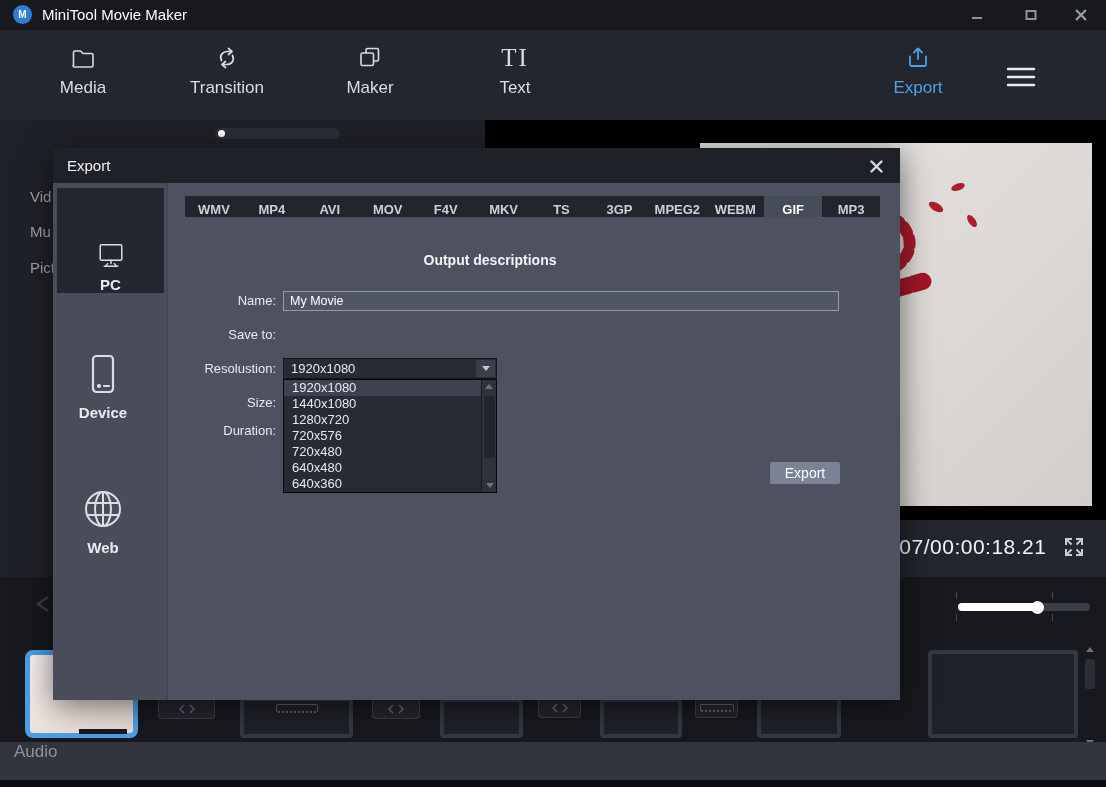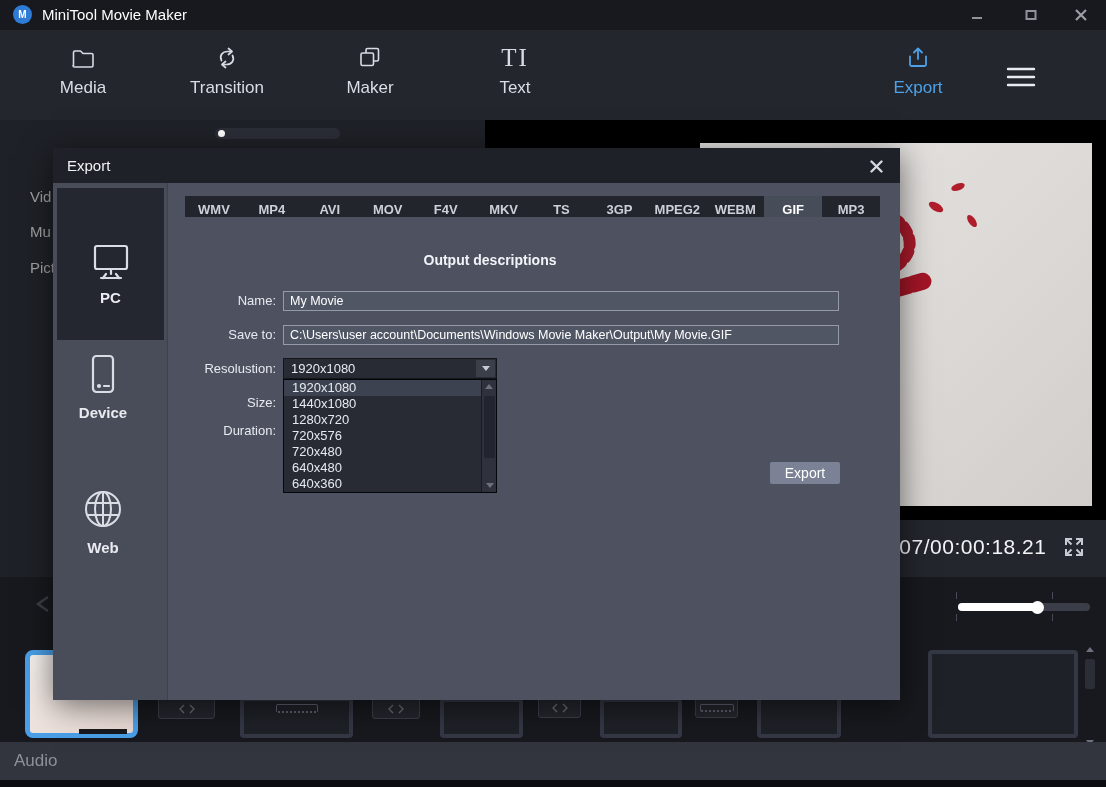--- a/index.html
+++ b/index.html
@@ -52,32 +52,32 @@
               display:flex; align-items:center; justify-content:center; }
   .dotstrip { width:42px; height:9px; border:1px solid #5d6270; border-radius:2px; border-bottom:2px dotted #5d6270; }
   #sel-clip { position:absolute; left:25px; top:73px; width:113px; height:88px; border:5px solid #4a9fe8; border-radius:8px;
               background:linear-gradient(160deg,#f7f2ef 0%,#efe4df 60%,#e8d8d2 100%); }
   #sel-clip-notch { position:absolute; right:6px; bottom:-1px; width:48px; height:5px; background:#17191e; }
   #tl-scrollbar { position:absolute; left:1084px; top:68px; width:12px; height:100px; }
   #tl-thumb { position:absolute; left:1px; top:14px; width:10px; height:30px; background:#2b2e37; border-radius:2px; }
   .arr-up { width:0; height:0; border-left:4px solid transparent; border-right:4px solid transparent; border-bottom:5px solid #6d717d; }
   .arr-dn { width:0; height:0; border-left:4px solid transparent; border-right:4px solid transparent; border-top:5px solid #6d717d; }
   #audio-track { position:absolute; left:0; top:165px; width:1106px; height:38px; background:#32353e; }
-  #audio-label { position:absolute; left:14px; top:9px; font-size:17px; color:#8d919a; }
+  #audio-label { position:absolute; left:14px; top:0; font-size:17px; color:#8d919a; }
   #bottom-strip { position:absolute; left:0; top:203px; width:1106px; height:7px; background:#0b0c0f; }
 
   
   #dialog { left:53px; top:148px; width:847px; height:552px; background:#4d5160; box-shadow:0 6px 30px rgba(0,0,0,.55); }
   #dlg-header { position:absolute; left:0; top:0; width:847px; height:35px; background:#1e2127; }
   #dlg-title { position:absolute; left:14px; top:9px; font-size:15px; color:#f0f2f5; }
   #dlg-close { position:absolute; right:12px; top:6px; width:24px; height:24px; display:flex; align-items:center; justify-content:center; }
   #dlg-sidebar { position:absolute; left:0; top:35px; width:115px; height:517px; background:#494d5a; border-right:1px solid #3e4250; }
   .dest { position:absolute; left:0; width:100px; display:flex; flex-direction:column; align-items:center; gap:7px; }
   .dest .dlabel { font-size:15px; font-weight:bold; color:#e9ebf0; }
-  #dest-pc { left:4px; top:5px; width:107px; height:152px; background:#24272f; padding-top:54px; }
+  #dest-pc { left:4px; top:5px; width:107px; height:105px; background:#24272f; padding-top:54px; }
   #dest-device { top:170px; }
   #dest-web { top:303px; }
 
   #tabbar { position:absolute; left:132px; top:48px; width:695px; height:21px; background:#22252c; display:flex; }
   .tab { flex:1; text-align:center; line-height:27px; font-size:13px; font-weight:600; color:#ccd0d8; }
   .tab.sel { background:#474c59; color:#fff; }
 
   #section-title { position:absolute; left:237px; top:104px; width:400px; text-align:center;
                    font-size:14px; font-weight:bold; color:#f2f4f7; }
   .flabel { position:absolute; left:60px; width:163px; height:20px; line-height:20px; text-align:right;
@@ -322,21 +322,20 @@
       <div class="tab sel">GIF</div>
       <div class="tab">MP3</div>
     </div>
 
     <div id="section-title">Output descriptions</div>
 
     <div class="flabel" style="top:143px;">Name:</div>
     <input class="finput" style="top: 143px;" value="My Movie">
 
     <div class="flabel" style="top:177px;">Save to:</div>
-    <input class="finput" style="top: 177px;" value="C:\Users\user account\Documents\Windows Movie Maker\Output\My Movie.GIF">
 
     <div class="flabel" style="top:211px;">Resolustion:</div>
     <div id="combo">
       <span>1920x1080</span>
       <div id="combo-arrow">
         <div class="arr-dn" style="border-left-width:4px;border-right-width:4px;border-top-color:#c6cad2;"></div>
       </div>
     </div>
 
     <div class="flabel" style="top:245px;">Size:</div>

